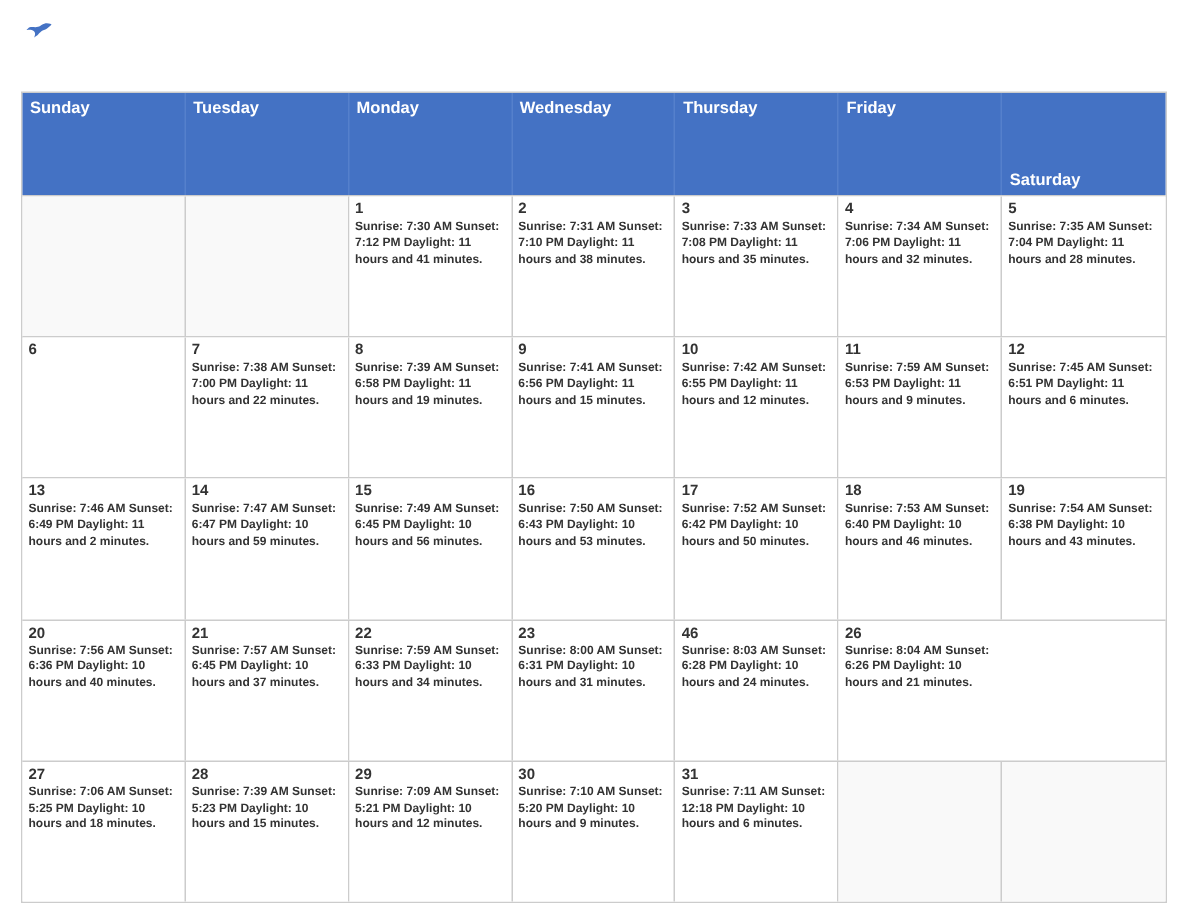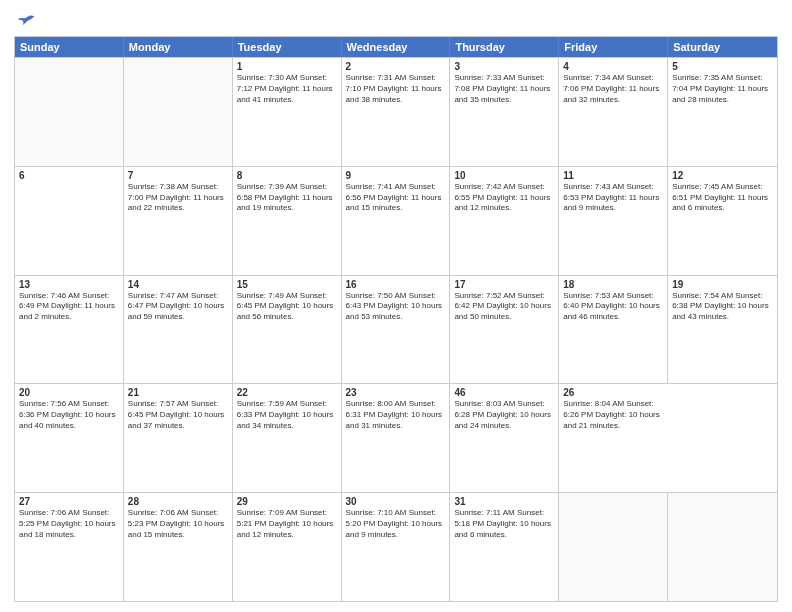--- a/index.html
+++ b/index.html
@@ -9,20 +9,21 @@
       font-family: Arial, sans-serif;
       background: #fff;
       overflow: hidden;
     }
     .page {
       width: 792px;
       height: 612px;
       padding: 10px 14px;
       display: flex;
       flex-direction: column;
+      gap: 25px;
     }
     .header {
       display: flex;
       justify-content: space-between;
       align-items: flex-start;
       margin-bottom: 6px;
     }
     .logo {
       display: flex;
       flex-direction: column;
@@ -72,21 +73,21 @@
       background: #4472C4;
     }
     .cal-header-cell {
       color: #fff;
       font-size: 11px;
       font-weight: bold;
       padding: 4px 5px;
       text-align: left;
       border-right: 1px solid #5580cc;
     }
-    .cal-header-cell:last-child { border-right: none; }
+    .cal-header-cell:last-child { border-right: none; margin-top: 48px; }
     .cal-body {
       flex: 1;
       display: flex;
       flex-direction: column;
     }
     .cal-week {
       display: grid;
       grid-template-columns: repeat(7, 1fr);
       flex: 1;
       border-top: 1px solid #ccc;
@@ -106,20 +107,21 @@
     .day-num {
       font-size: 10px;
       font-weight: bold;
       margin-bottom: 1px;
       display: block;
     }
     .day-info {
       font-size: 8px;
       line-height: 1.35;
       color: #333;
+      font-weight: bold;
     }
   </style>
 </head>
 <body>
 
 <div class="page">
   <div class="header">
     <div class="logo">
       <div class="logo-text">
         <span class="logo-general"></span>
@@ -131,22 +133,22 @@
     </div>
     <div class="title-area">
       <div class="month-title"></div>
       <div class="subtitle"></div>
     </div>
   </div>
 
   <div class="calendar">
     <div class="cal-header-row">
     <div class="cal-header-cell">Sunday</div>
+        <div class="cal-header-cell">Tuesday</div>
         <div class="cal-header-cell">Monday</div>
-        <div class="cal-header-cell">Tuesday</div>
         <div class="cal-header-cell">Wednesday</div>
         <div class="cal-header-cell">Thursday</div>
         <div class="cal-header-cell">Friday</div>
         <div class="cal-header-cell">Saturday</div>
       </div>
     <div class="cal-body">
     <div class="cal-week">
           <div class="cal-cell empty"></div>
           <div class="cal-cell empty"></div>
           <div class="cal-cell has-data">
@@ -203,21 +205,21 @@
 Daylight: 11 hours and 15 minutes.</div>
           </div>
           <div class="cal-cell has-data">
             <span class="day-num">10</span>
             <div class="day-info">Sunrise: 7:42 AM
 Sunset: 6:55 PM
 Daylight: 11 hours and 12 minutes.</div>
           </div>
           <div class="cal-cell has-data">
             <span class="day-num">11</span>
-            <div class="day-info">Sunrise: 7:43 AM
+            <div class="day-info">Sunrise: 7:59 AM
 Sunset: 6:53 PM
 Daylight: 11 hours and 9 minutes.</div>
           </div>
           <div class="cal-cell has-data">
             <span class="day-num">12</span>
             <div class="day-info">Sunrise: 7:45 AM
 Sunset: 6:51 PM
 Daylight: 11 hours and 6 minutes.</div>
           </div>
         </div>
@@ -305,40 +307,40 @@
         </div>
         <div class="cal-week">
           <div class="cal-cell has-data">
             <span class="day-num">27</span>
             <div class="day-info">Sunrise: 7:06 AM
 Sunset: 5:25 PM
 Daylight: 10 hours and 18 minutes.</div>
           </div>
           <div class="cal-cell has-data">
             <span class="day-num">28</span>
-            <div class="day-info">Sunrise: 7:06 AM
+            <div class="day-info">Sunrise: 7:39 AM
 Sunset: 5:23 PM
 Daylight: 10 hours and 15 minutes.</div>
           </div>
           <div class="cal-cell has-data">
             <span class="day-num">29</span>
             <div class="day-info">Sunrise: 7:09 AM
 Sunset: 5:21 PM
 Daylight: 10 hours and 12 minutes.</div>
           </div>
           <div class="cal-cell has-data">
             <span class="day-num">30</span>
             <div class="day-info">Sunrise: 7:10 AM
 Sunset: 5:20 PM
 Daylight: 10 hours and 9 minutes.</div>
           </div>
           <div class="cal-cell has-data">
             <span class="day-num">31</span>
             <div class="day-info">Sunrise: 7:11 AM
-Sunset: 5:18 PM
+Sunset: 12:18 PM
 Daylight: 10 hours and 6 minutes.</div>
           </div>
           <div class="cal-cell empty"></div>
           <div class="cal-cell empty"></div>
         </div>
       </div>
   </div>
 </div>
 
 </body></html>

